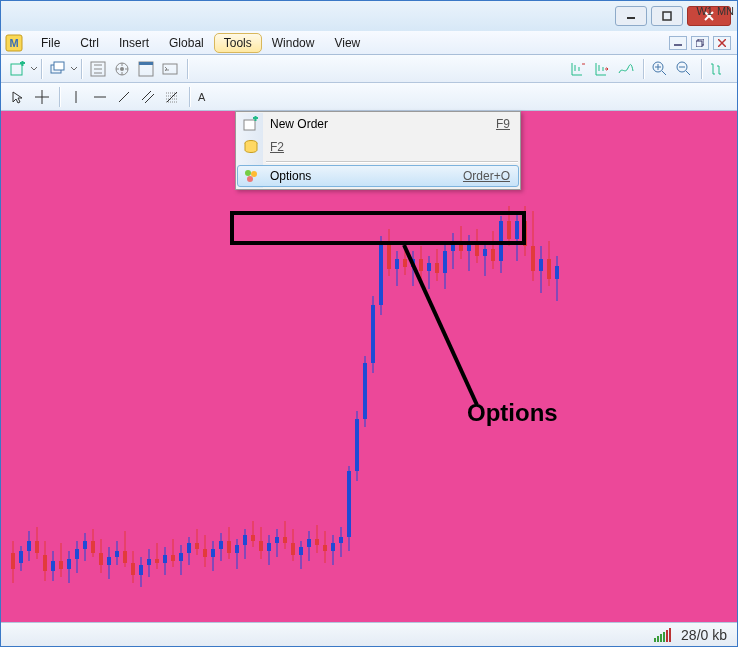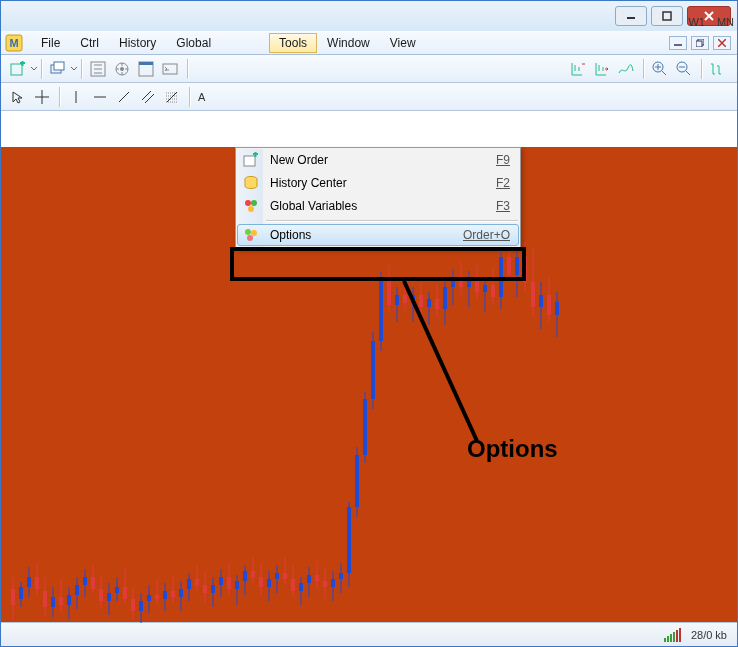--- a/index.html
+++ b/index.html
@@ -9,60 +9,60 @@
   .window { width: 738px; height: 647px; background: #fff; border: 1px solid #3a78c6; display: flex; flex-direction: column; }
 
   .titlebar { height: 30px; background: linear-gradient(#eaf3fb, #d7e8f7); display: flex; align-items: center; justify-content: flex-end; padding-right: 6px; }
   .titlebtn { width: 32px; height: 20px; margin-left: 4px; background: #e8eef6; border: 1px solid #8daac9; border-radius: 3px; display: flex; align-items: center; justify-content: center; font-size: 10px; cursor: pointer; }
   .titlebtn.close { width: 44px; background: #c8463b; color: #fff; border-color: #a13128; font-weight: bold; }
 
   .menubar { height: 24px; background: linear-gradient(#f7faff, #e7f0fb); border-bottom: 1px solid #a8bed8; display: flex; align-items: center; padding-left: 4px; }
   .app-icon { width: 18px; height: 18px; margin-right: 8px; }
   .app-icon svg { width:100%; height:100%; }
   .menuitem { padding: 3px 10px; color: #1a1a1a; cursor: default; }
-  .menuitem.active { background: linear-gradient(#fff9e6, #ffe9a3); border: 1px solid #d8b75b; border-radius: 0; padding: 2px 9px; margin-left: 48px; }
+  .menuitem.active { background: linear-gradient(#fff9e6, #ffe9a3); border: 1px solid #d8b75b; border-radius: 5px; padding: 2px 9px; }
   .menubar .mdi { display: flex; align-items: center; margin-left: auto; padding-right: 6px; gap: 4px; }
   .mdi-btn { width: 18px; height: 14px; border: 1px solid #9cb6d4; background: #eef5fc; display:flex; align-items:center; justify-content:center; font-size:9px; cursor:pointer; }
   .mdi-btn.x { color:#b33; }
 
   .toolbar { height: 28px; background: linear-gradient(#f7fbff, #e6eff9); border-bottom: 1px solid #b3c6dd; display: flex; align-items: center; padding: 0 6px; }
   .tbtn { width: 22px; height: 22px; margin-right: 2px; display: flex; align-items: center; justify-content: center; cursor: pointer; border: 1px solid transparent; border-radius: 2px; }
   .tsep { width: 2px; height: 20px; border-left: 1px solid #b4c6db; border-right: 1px solid #fff; margin: 0 4px; }
 
   .toolbar.drawing .tlabel { font-size: 11px; color: #333; margin: 0 3px; }
 
-  .chartarea { flex: 1; position: relative; background: #c2410c; margin-top: 36px; }
+  .chartarea { flex: 1; position: relative; background: #ec4899; }
   .chartarea svg.candles { position:absolute; top:0; left:0; }
 
   .dropdown { position: absolute; top: 0; left: 234px; width: 286px; background: #f2f2f2; border: 1px solid #9a9a9a; box-shadow: 2px 2px 4px rgba(0,0,0,0.25); padding-bottom:2px; }
   .dropdown .strip { position: absolute; left: 1px; top: 1px; bottom: 1px; width: 26px; background: linear-gradient(90deg,#eef3fa,#e0e9f4); }
   .ditem { position: relative; height: 22px; display: flex; align-items: center; padding-left: 32px; padding-right: 8px; cursor: default; margin:1px 2px; border-radius:3px; }
   .ditem .lbl { flex: 1; }
   .ditem .shortcut { color: #555; text-decoration: underline; }
   .ditem.hover { background: linear-gradient(#eaf4fc,#c8e3f8); border:1px solid #7db3dd; margin:0 1px; }
   .ditem svg { position:absolute; left:5px; width:16px; height:16px; }
   .dsep { height:1px; background:#c9c9c9; margin:3px 2px 3px 30px; position:relative; }
   .dsep::after{content:''; position:absolute; inset:1px 0 -1px 0; background:#fff;}
 
   .highlight-box { position:absolute; border:4px solid #000; }
 
   .anno-line { position:absolute; }
   .anno-text { position:absolute; font-size:24px; font-weight:bold; color:#000; }
 
-  .statusbar { height: 24px; background: linear-gradient(#f4f8fc,#e4ecf5); border-top:1px solid #b3c6dd; display:flex; align-items:center; justify-content:flex-end; padding-right:10px; font-size:11px; color:#333;}
+  .statusbar { height: 24px; background: linear-gradient(#f4f8fc,#e4ecf5); border-top:1px solid #b3c6dd; display:flex; align-items:center; justify-content:flex-end; padding-right:10px; font-size:14px; color:#333;}
   .conn-bars { display:flex; align-items:flex-end; gap:1px; margin-right:10px;}
   .conn-bars span{ width:2px; background:#3a9c3a;}
   .conn-bars span:nth-child(1){height:4px;}
   .conn-bars span:nth-child(2){height:6px;}
   .conn-bars span:nth-child(3){height:8px;}
   .conn-bars span:nth-child(4){height:10px;}
   .conn-bars span:nth-child(5){height:12px; background:#b33;}
   .conn-bars span:nth-child(6){height:14px; background:#b33;}
 
-  .tf-strip { position:absolute; top:0; right:0; display:flex; gap:12px; padding:16px 4px; font-size:11px; color:#333;}
+  .tf-strip { position:absolute; top:0; right:0; display:flex; gap:4px; padding:5px 4px; font-size:11px; color:#333;}
 </style>
 </head>
 <body>
 
 <div class="window">
 
   <div class="titlebar">
     <div class="titlebtn">
       <svg width="10" height="10">
           <line x1="1" y1="7" x2="9" y2="7" stroke="#333" stroke-width="2"></line>
@@ -83,21 +83,21 @@
 
   <div class="menubar">
     <span class="app-icon">
       <svg viewBox="0 0 18 18">
           <rect x="1" y="1" width="16" height="16" rx="2" fill="#f9d857" stroke="#c79d20"></rect>
           <text x="9" y="13" text-anchor="middle" font-size="11" fill="#3c6fb3" font-weight="bold">M</text>
         </svg>
     </span>
     <span class="menuitem">File</span>
     <span class="menuitem">Ctrl</span>
-    <span class="menuitem">History</span>
+    <span class="menuitem">Insert</span>
     <span class="menuitem">Global</span>
     <span class="menuitem active">Tools</span>
     <span class="menuitem">Window</span>
     <span class="menuitem">View</span>
     <div class="mdi">
       <div class="mdi-btn">
           <svg width="8" height="8">
             <line x1="0" y1="6" x2="8" y2="6" stroke="#336" stroke-width="1.5"></line>
           </svg>
         </div>
@@ -400,31 +400,21 @@
             <path d="M10 2h5M12.5 0v5" stroke="#2b8" stroke-width="2"></path>
           </svg>
         <span class="lbl">New Order</span>
         <span class="shortcut">F9</span>
       </div>
       <div class="ditem">
         <svg>
             <ellipse cx="8" cy="4" rx="6" ry="2.5" fill="#ffd864" stroke="#c79d20"></ellipse>
             <path d="M2 4v7c0 1.5 2.7 2.5 6 2.5s6-1 6-2.5V4" fill="#ffd864" stroke="#c79d20"></path>
           </svg>
-        <span class="lbl">History Center</span>
         <span class="shortcut">F2</span>
-      </div>
-      <div class="ditem">
-        <svg>
-            <circle cx="5" cy="5" r="3" fill="#e44"></circle>
-            <circle cx="11" cy="5" r="3" fill="#4b4"></circle>
-            <circle cx="8" cy="11" r="3" fill="#fb3"></circle>
-          </svg>
-        <span class="lbl">Global Variables</span>
-        <span class="shortcut">F3</span>
       </div>
       <div class="dsep"></div>
       <div class="ditem hover">
         <svg>
             <circle cx="5" cy="5" r="3" fill="#7c4"></circle>
             <circle cx="11" cy="6" r="3" fill="#fb3"></circle>
             <circle cx="7" cy="11" r="3" fill="#e77"></circle>
           </svg>
         <span class="lbl">Options</span>
         <span class="shortcut">Order+O</span>

